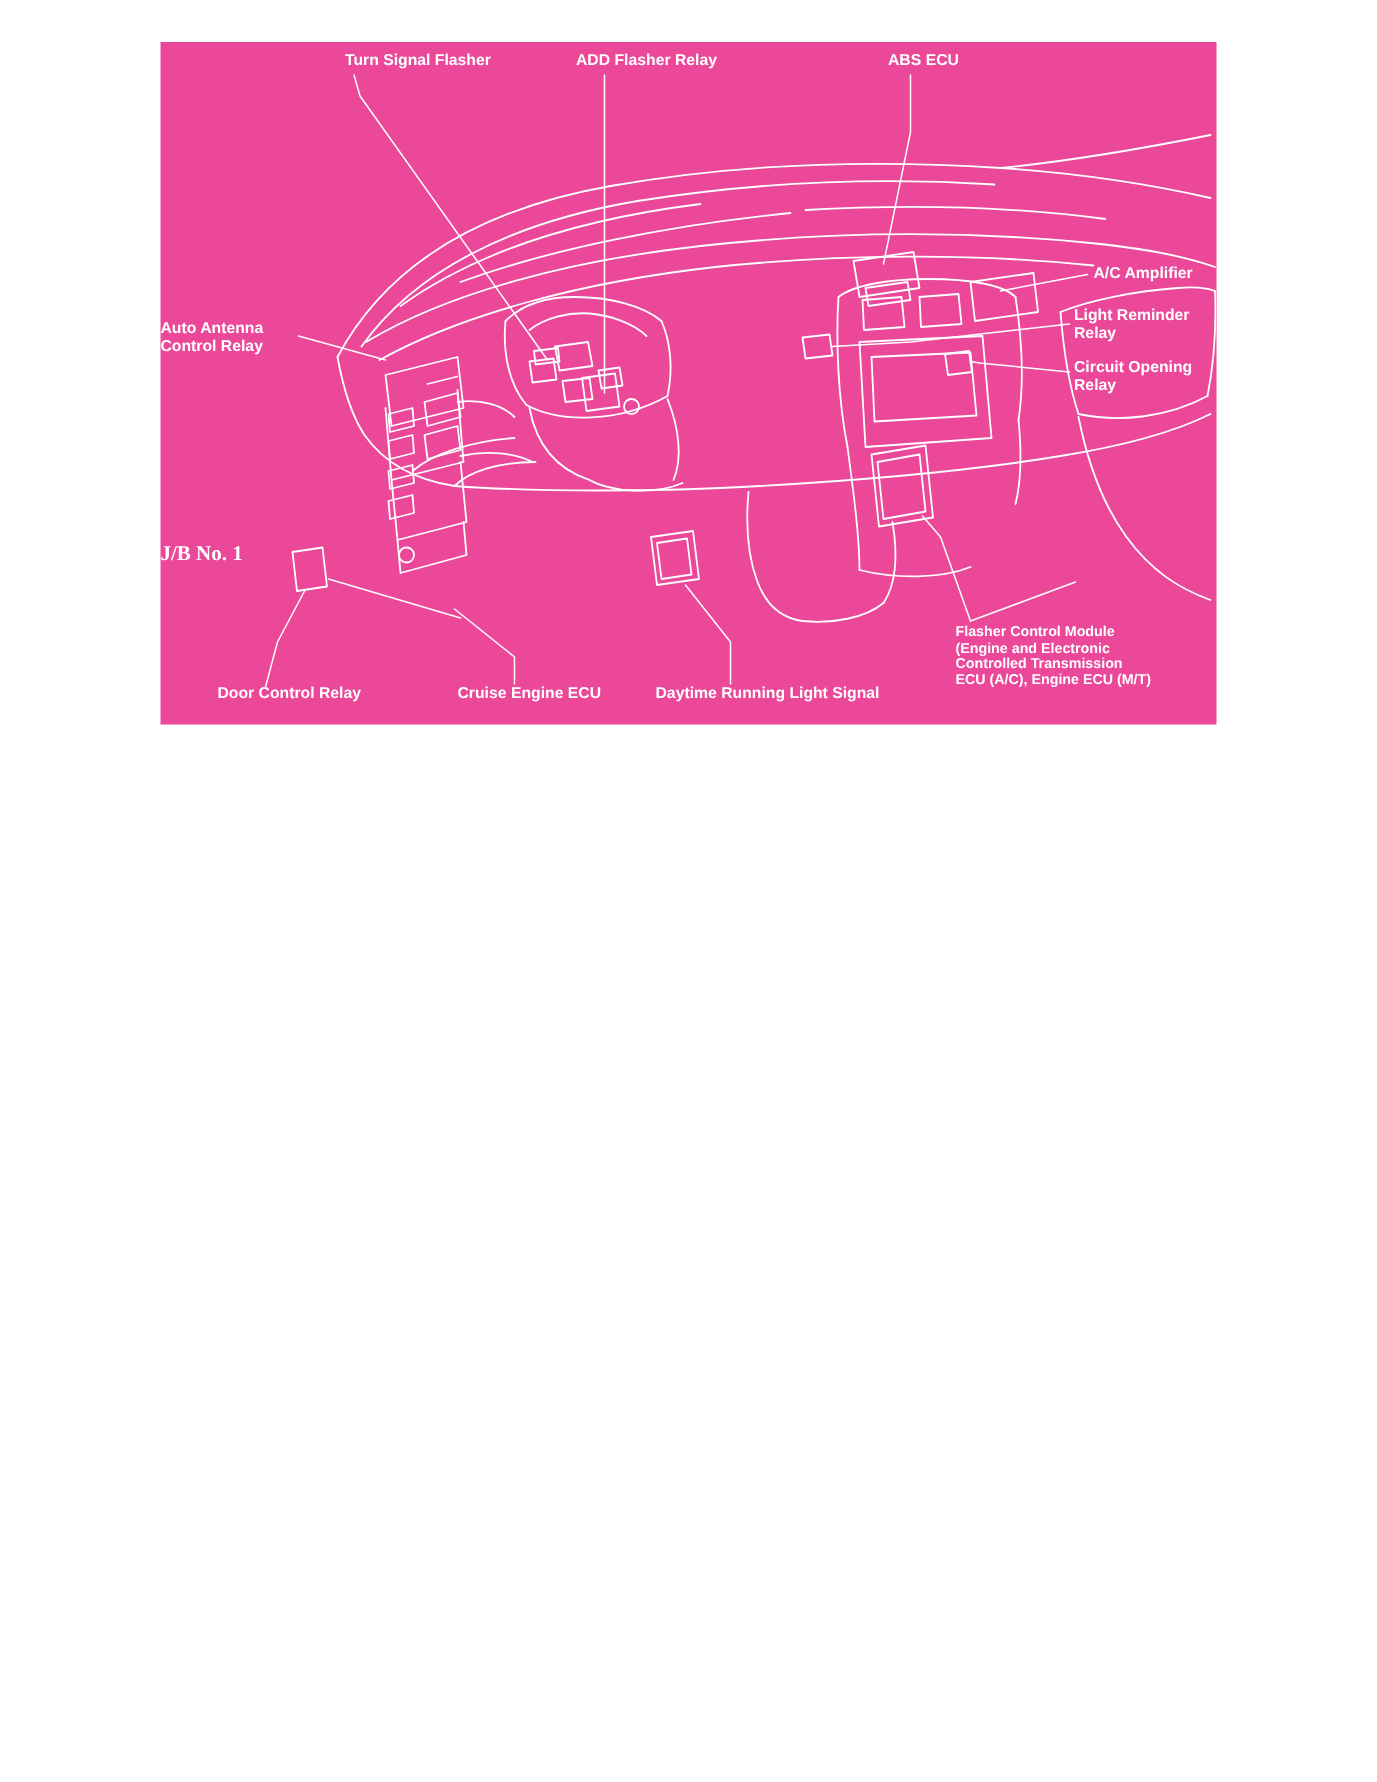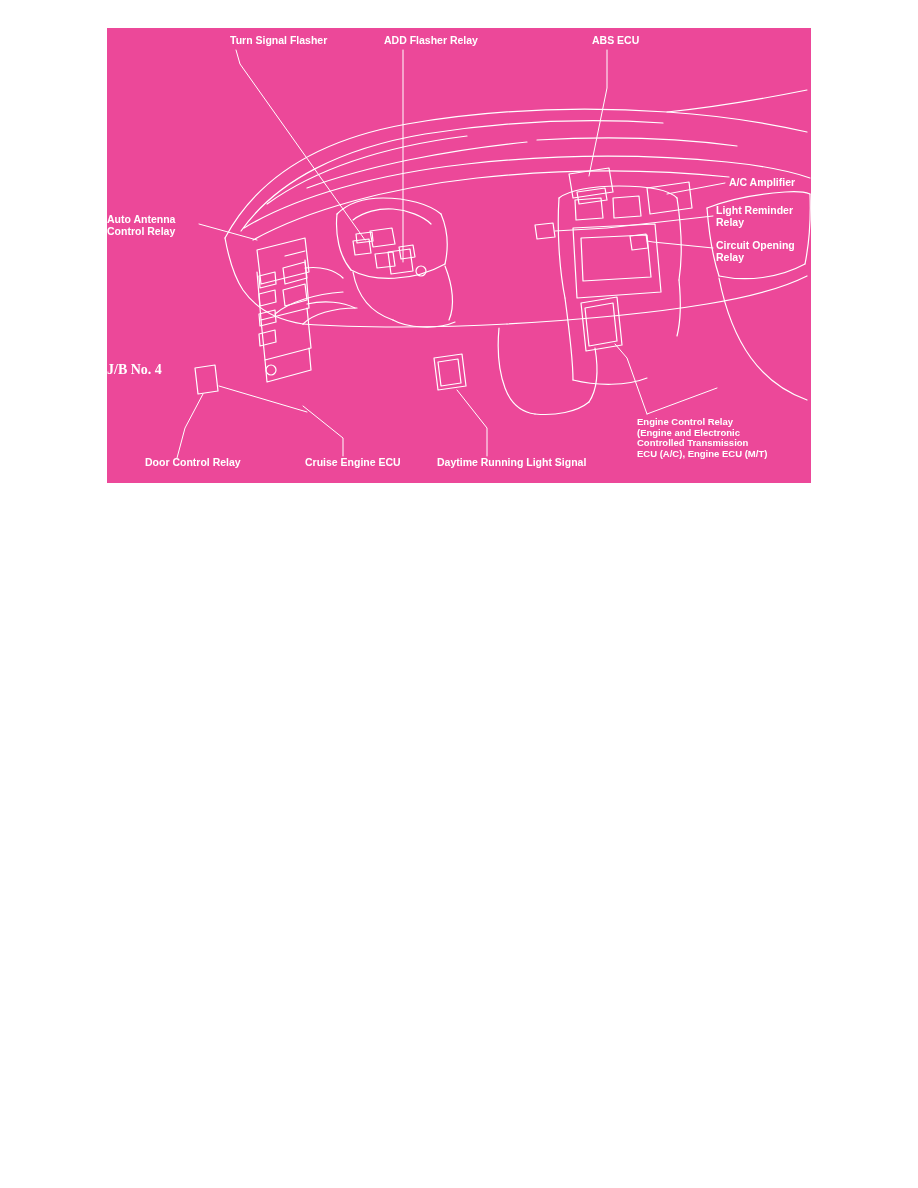--- a/index.html
+++ b/index.html
@@ -186,22 +186,22 @@
   <div class="lbl" style="left:123px; top:7px;">Turn Signal Flasher</div>
   <div class="lbl" style="left:277px; top:7px;">ADD Flasher Relay</div>
   <div class="lbl" style="left:485px; top:7px;">ABS ECU</div>
   <div class="lbl" style="left:622px; top:149px;text-align:right;">A/C Amplifier</div>
   <div class="lbl" style="left:609px; top:177px;">Light Reminder
 Relay</div>
   <div class="lbl" style="left:609px; top:212px;">Circuit Opening
 Relay</div>
   <div class="lbl" style="left:0px; top:186px;">Auto Antenna
 Control Relay</div>
-  <div class="lbl serif" style="left:0px; top:336px;">J/B No. 4</div>
+  <div class="lbl serif" style="left:0px; top:336px;">J/B No. 1</div>
   <div class="lbl" style="left:38px; top:429px;">Door Control Relay</div>
   <div class="lbl" style="left:198px; top:429px;">Cruise Engine ECU</div>
   <div class="lbl" style="left:330px; top:429px;">Daytime Running Light Signal</div>
-  <div class="lbl small" style="left:530px; top:389px;">Engine Control Relay
+  <div class="lbl small" style="left:530px; top:389px;">Flasher Control Module
 (Engine and Electronic
 Controlled Transmission
 ECU (A/C), Engine ECU (M/T)</div>
 
 </div>
 
 </body></html>

